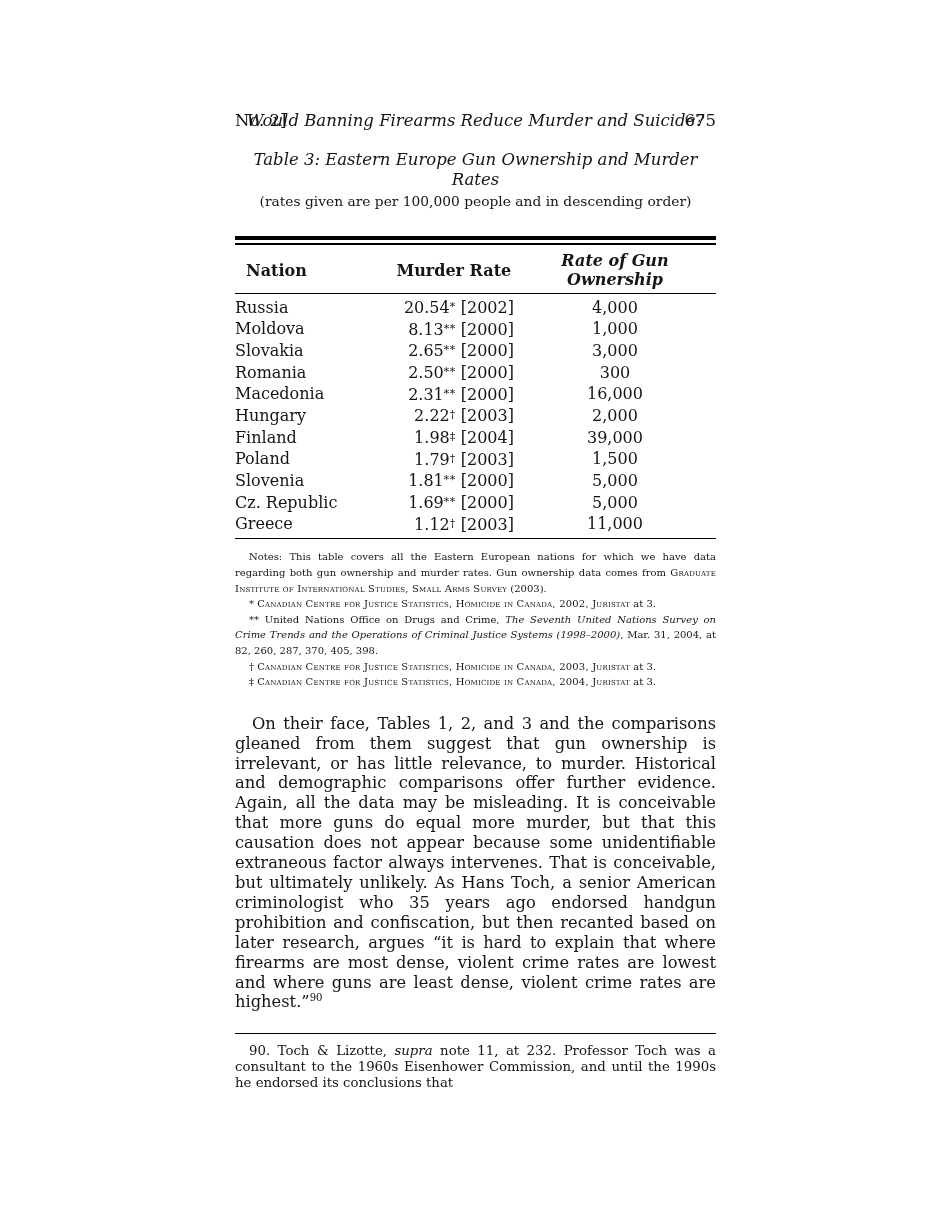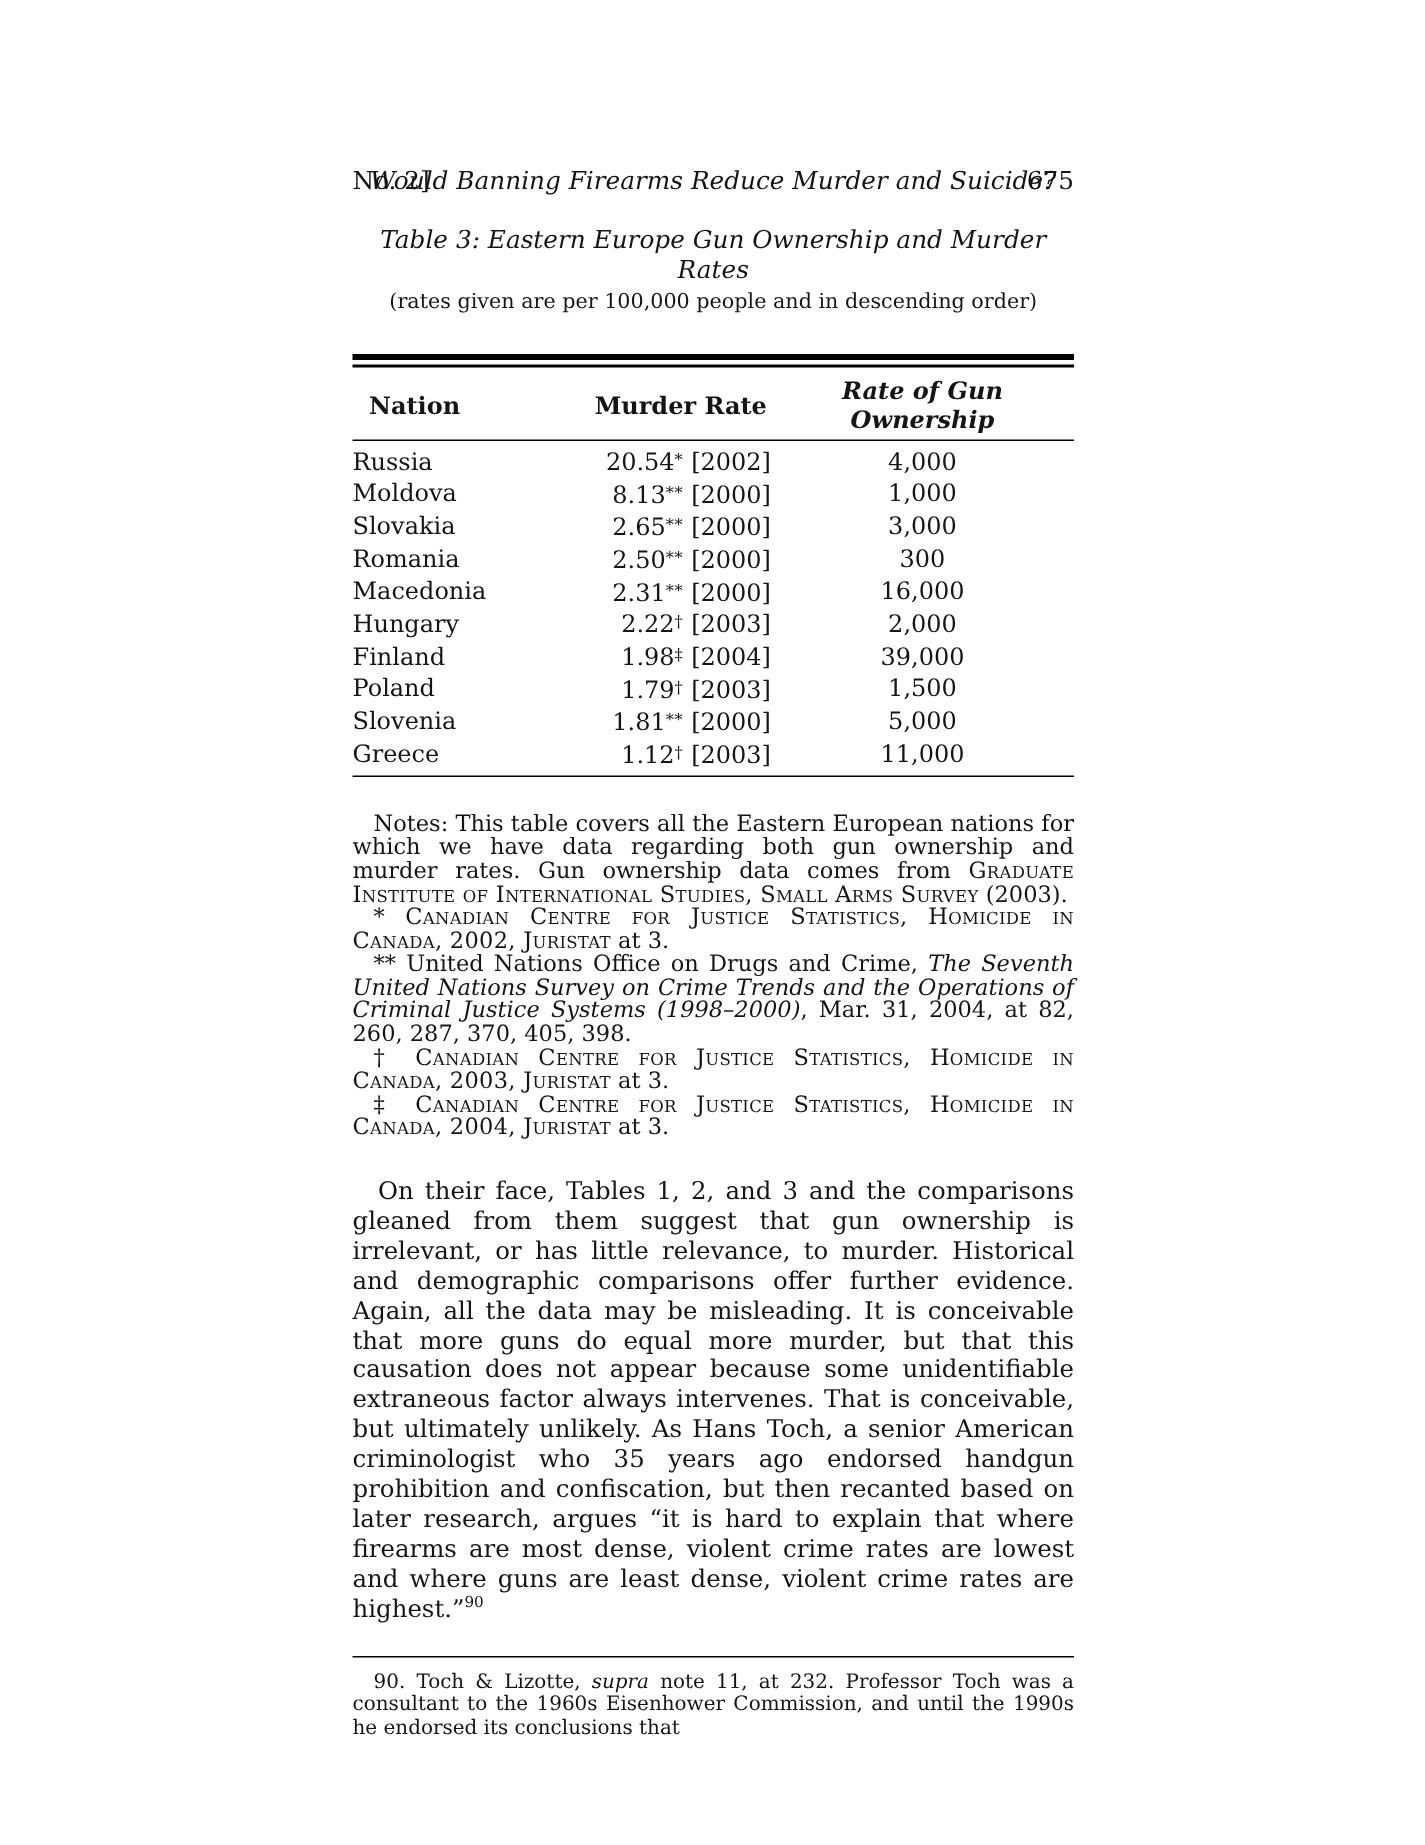--- a/index.html
+++ b/index.html
@@ -84,22 +84,22 @@
   td.c-rate   { text-align: right; padding-right: 14px; }
   td.c-own    { text-align: center; }
   .marker {
     font-size: 0.68em;
     vertical-align: 0.32em;
     letter-spacing: 0.5px;
   }
 
   
   .notes {
-    margin-top: 24px;
-    font-size: 15px;
+    margin-top: 10px;
+    font-size: 10px;
     line-height: 15.6px;
     text-align: justify;
   }
   .notes p { margin: 0; text-indent: 14px; }
 
   
   .seg-i  { font-style: italic; }
   .seg-sc { font-variant: small-caps; letter-spacing: 0.2px; }
   .seg-sup {
     font-size: 0.62em;
@@ -200,20 +200,25 @@
               <td class="c-nation">Poland</td>
               <td class="c-rate"><span>1.79</span><span class="marker">†</span><span>&nbsp;[2003]</span></td>
               <td class="c-own">1,500</td>
             </tr>
             <tr>
               <td class="c-nation">Slovenia</td>
               <td class="c-rate"><span>1.81</span><span class="marker">**</span><span>&nbsp;[2000]</span></td>
               <td class="c-own">5,000</td>
             </tr>
             <tr>
+              <td class="c-nation">Cz. Republic</td>
+              <td class="c-rate"><span>1.69</span><span class="marker">**</span><span>&nbsp;[2000]</span></td>
+              <td class="c-own">5,000</td>
+            </tr>
+            <tr>
               <td class="c-nation">Greece</td>
               <td class="c-rate"><span>1.12</span><span class="marker">†</span><span>&nbsp;[2003]</span></td>
               <td class="c-own">11,000</td>
             </tr>
           </tbody>
       </table>
     </div>
 
     <section class="notes">
       <p><span>Notes: This table covers all the Eastern European nations for which we have data regarding both gun ownership and murder rates. Gun ownership data comes from </span><span class="seg-sc">Graduate Institute of International Studies, Small Arms Survey</span><span> (2003).</span></p>

